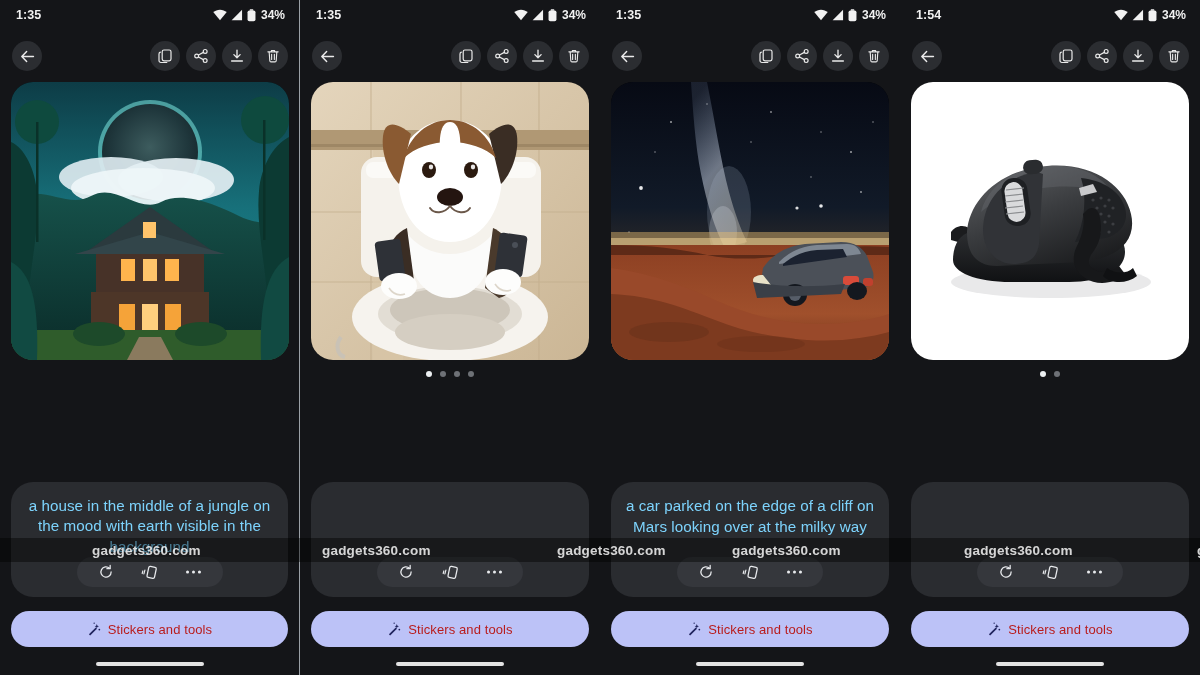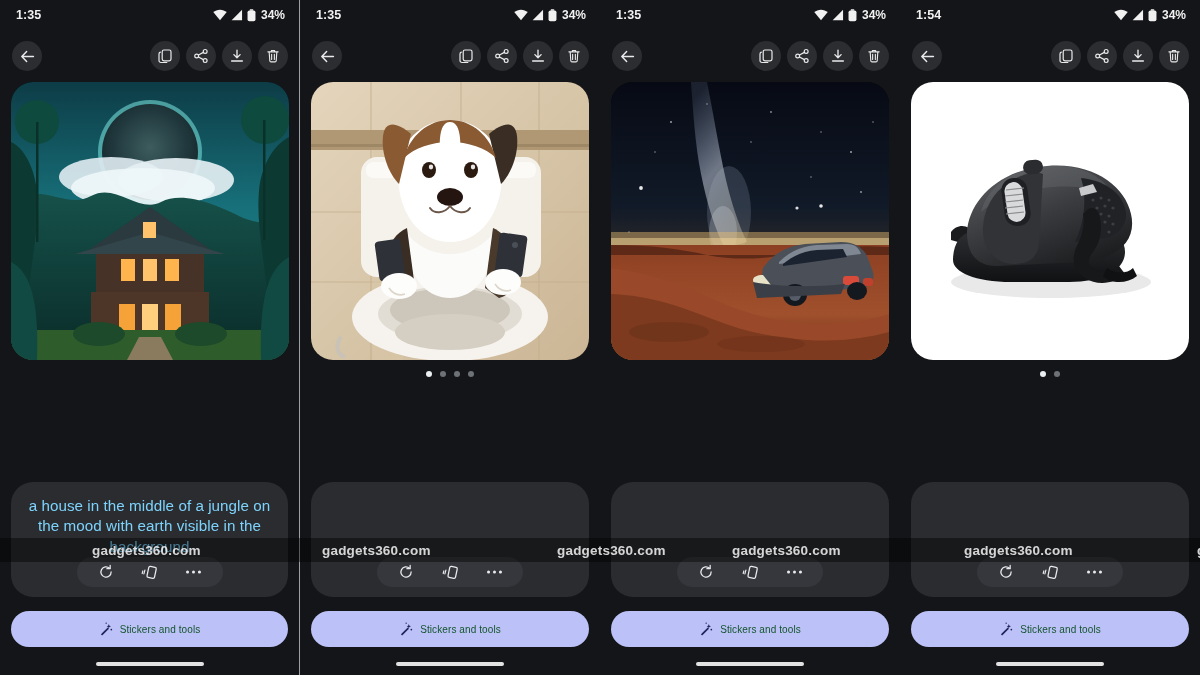--- a/index.html
+++ b/index.html
@@ -121,21 +121,21 @@
     margin:14px 11px 0;
     height:36px;
     border-radius:18px;
     background:#bcc2f7;
     display:flex; align-items:center; justify-content:center;
     gap:7px;
     cursor:pointer;
     flex:0 0 36px;
   }
   .stickers-label {
-    color:#14532d; font-size:10px; letter-spacing:.1px;
+    color:#b91c1c; font-size:13px; letter-spacing:.1px;
   }
   .stickers-btn svg { display:block; }
 
   
   .navbar {
     height:28px; flex:0 0 28px;
     display:flex; align-items:center; justify-content:center;
     padding-top:6px;
   }
   .nav-pill {
@@ -597,20 +597,21 @@
           <ellipse cx="246" cy="209" rx="10" ry="9" fill="#14181f"></ellipse>
           <path d="M142 200c20 4 54 6 92 2l-4 10-84 4z" fill="#3a3f47"></path>
         </svg>
       </div>
     </div>
 
     <div class="dots"></div>
     <div class="spacer"></div>
 
     <div class="caption-card">
+      <div class="caption-text">a car parked on the edge of a cliff on Mars looking over at the milky way</div>
       <div class="caption-actions">
         <div class="act">
           <svg width="16" height="16" viewBox="0 0 20 20">
               <path d="M16.4 10a6.4 6.4 0 1 1-2-4.6" stroke="#e8eaed" stroke-width="1.6" fill="none" stroke-linecap="round"></path>
               <path d="M15.2 1.8v4.1h-4.1" stroke="#e8eaed" stroke-width="1.6" fill="none" stroke-linecap="round" stroke-linejoin="round"></path>
             </svg>
         </div>
         <div class="act">
           <svg width="17" height="17" viewBox="0 0 20 20">
               <rect x="8" y="3.2" width="9" height="13.2" rx="1.8" transform="rotate(12 12.5 9.8)" stroke="#e8eaed" stroke-width="1.5" fill="none"></rect>

